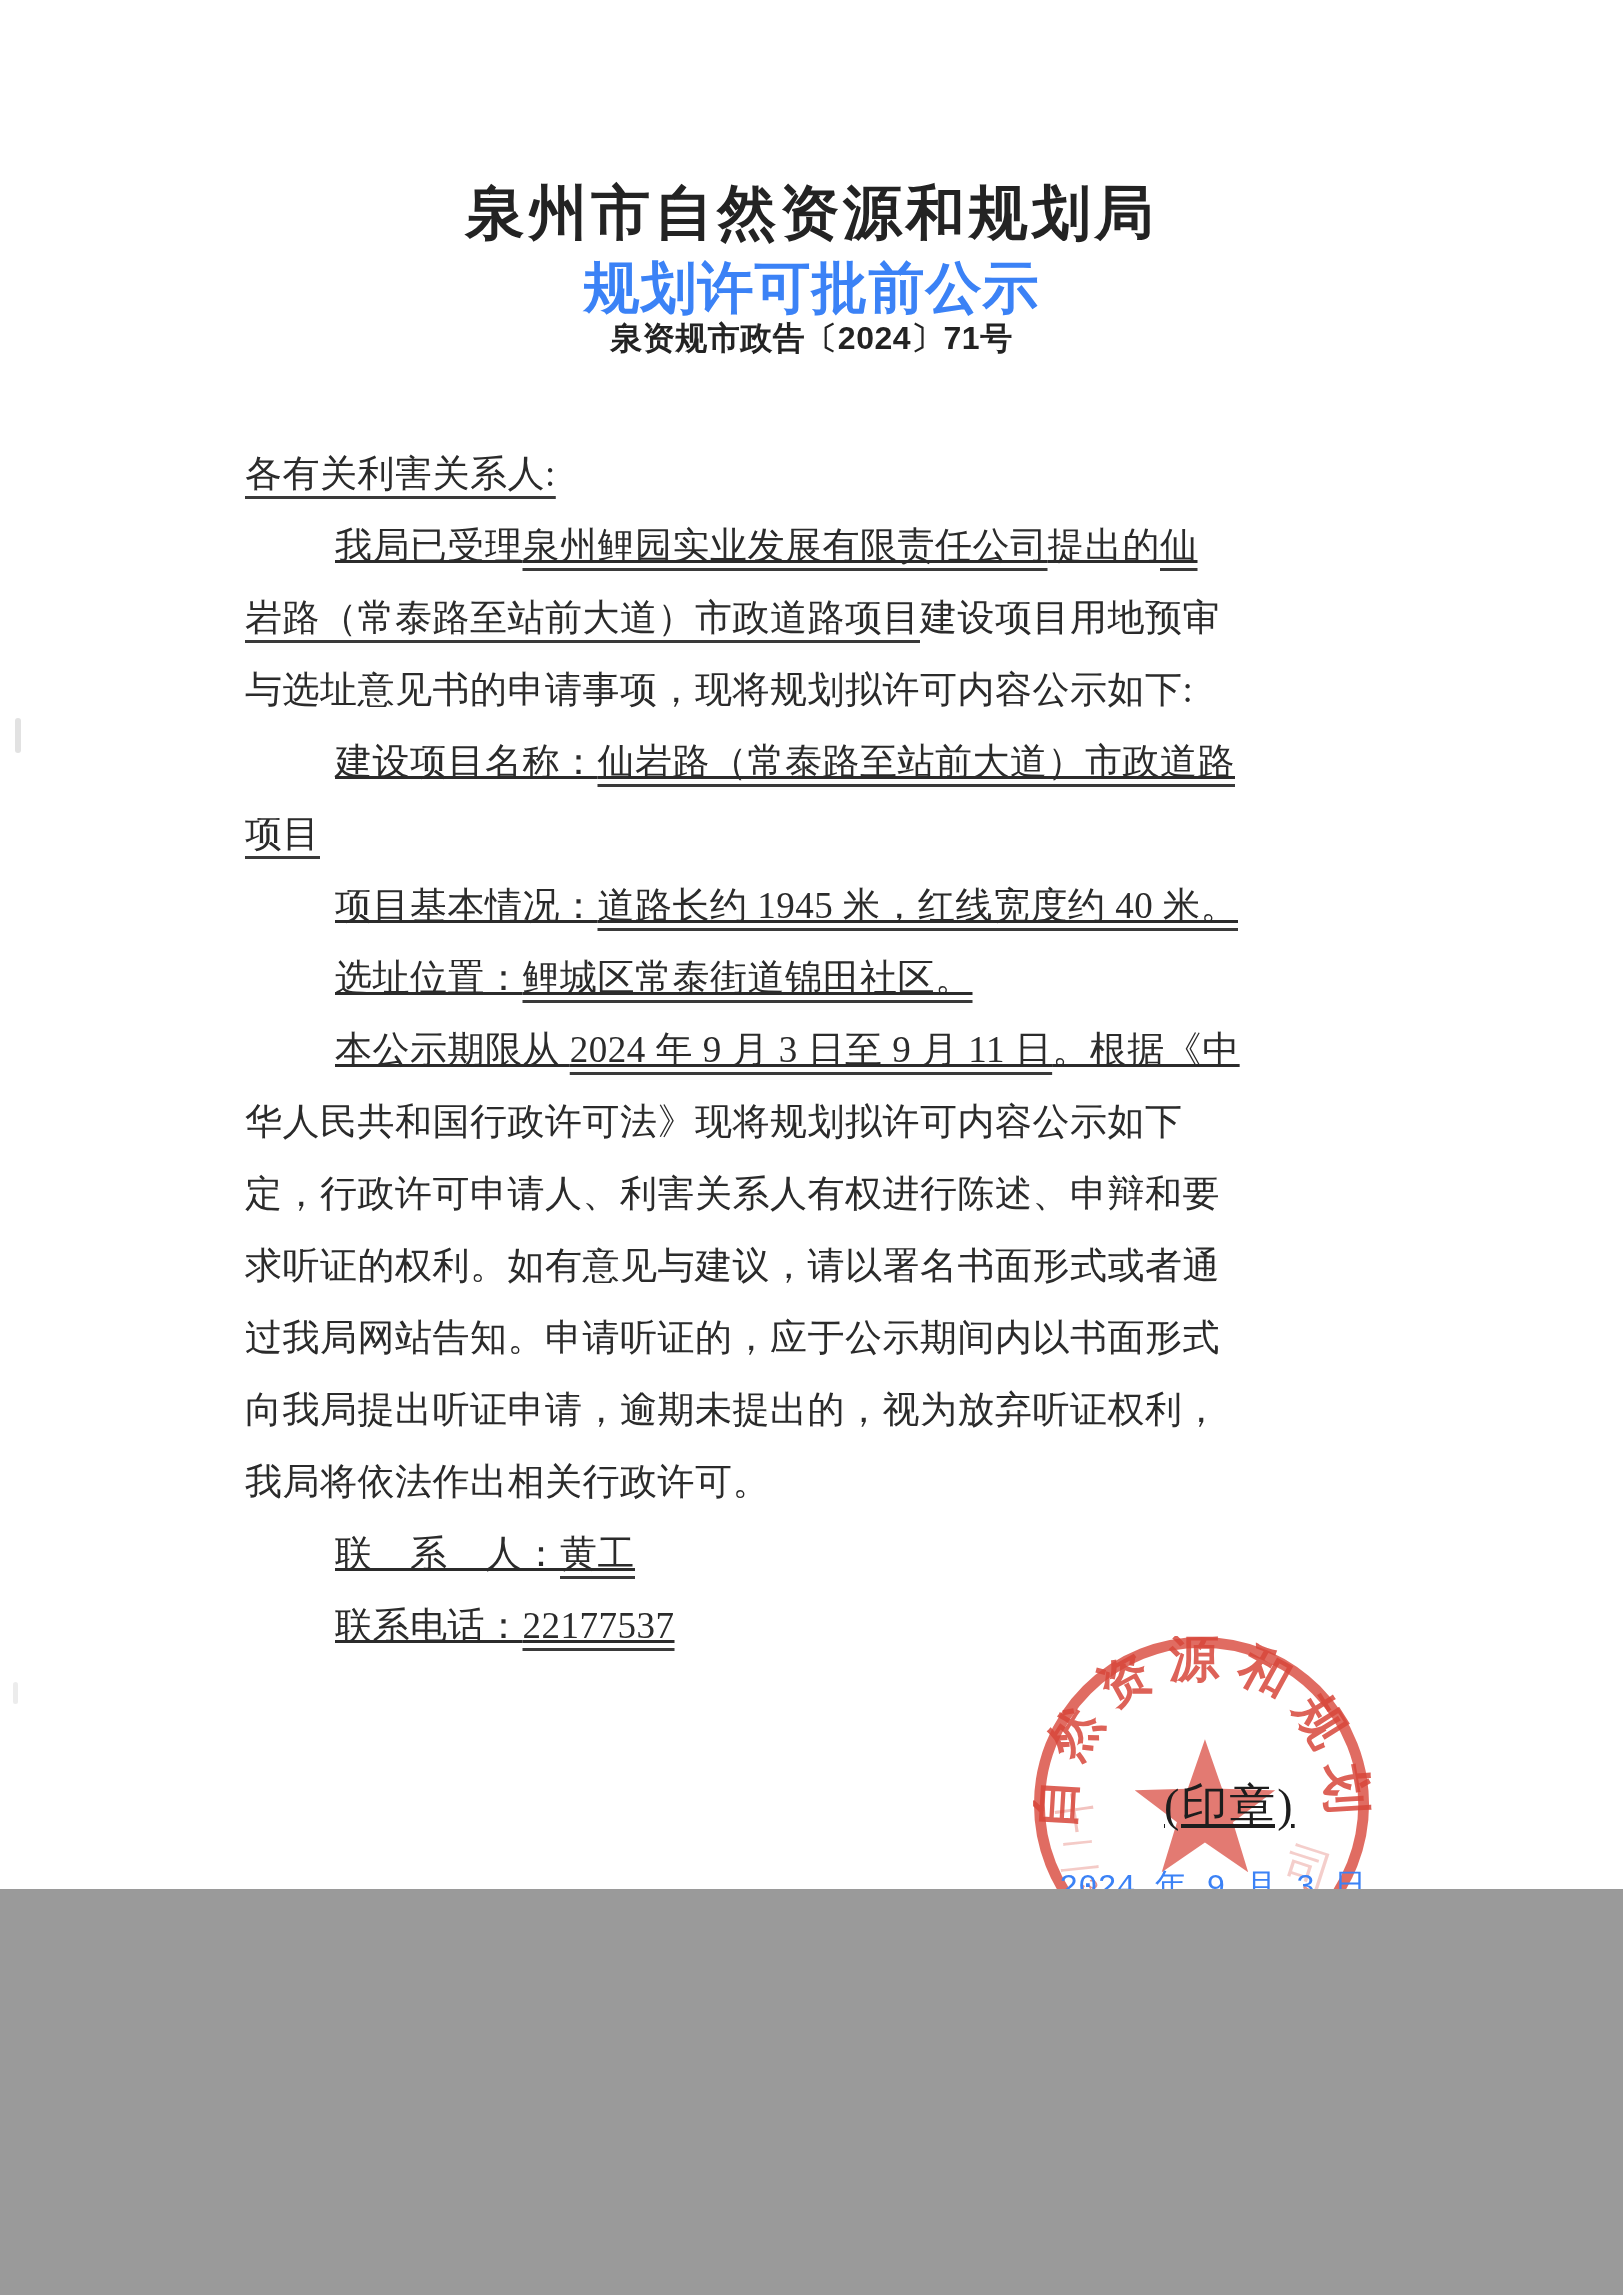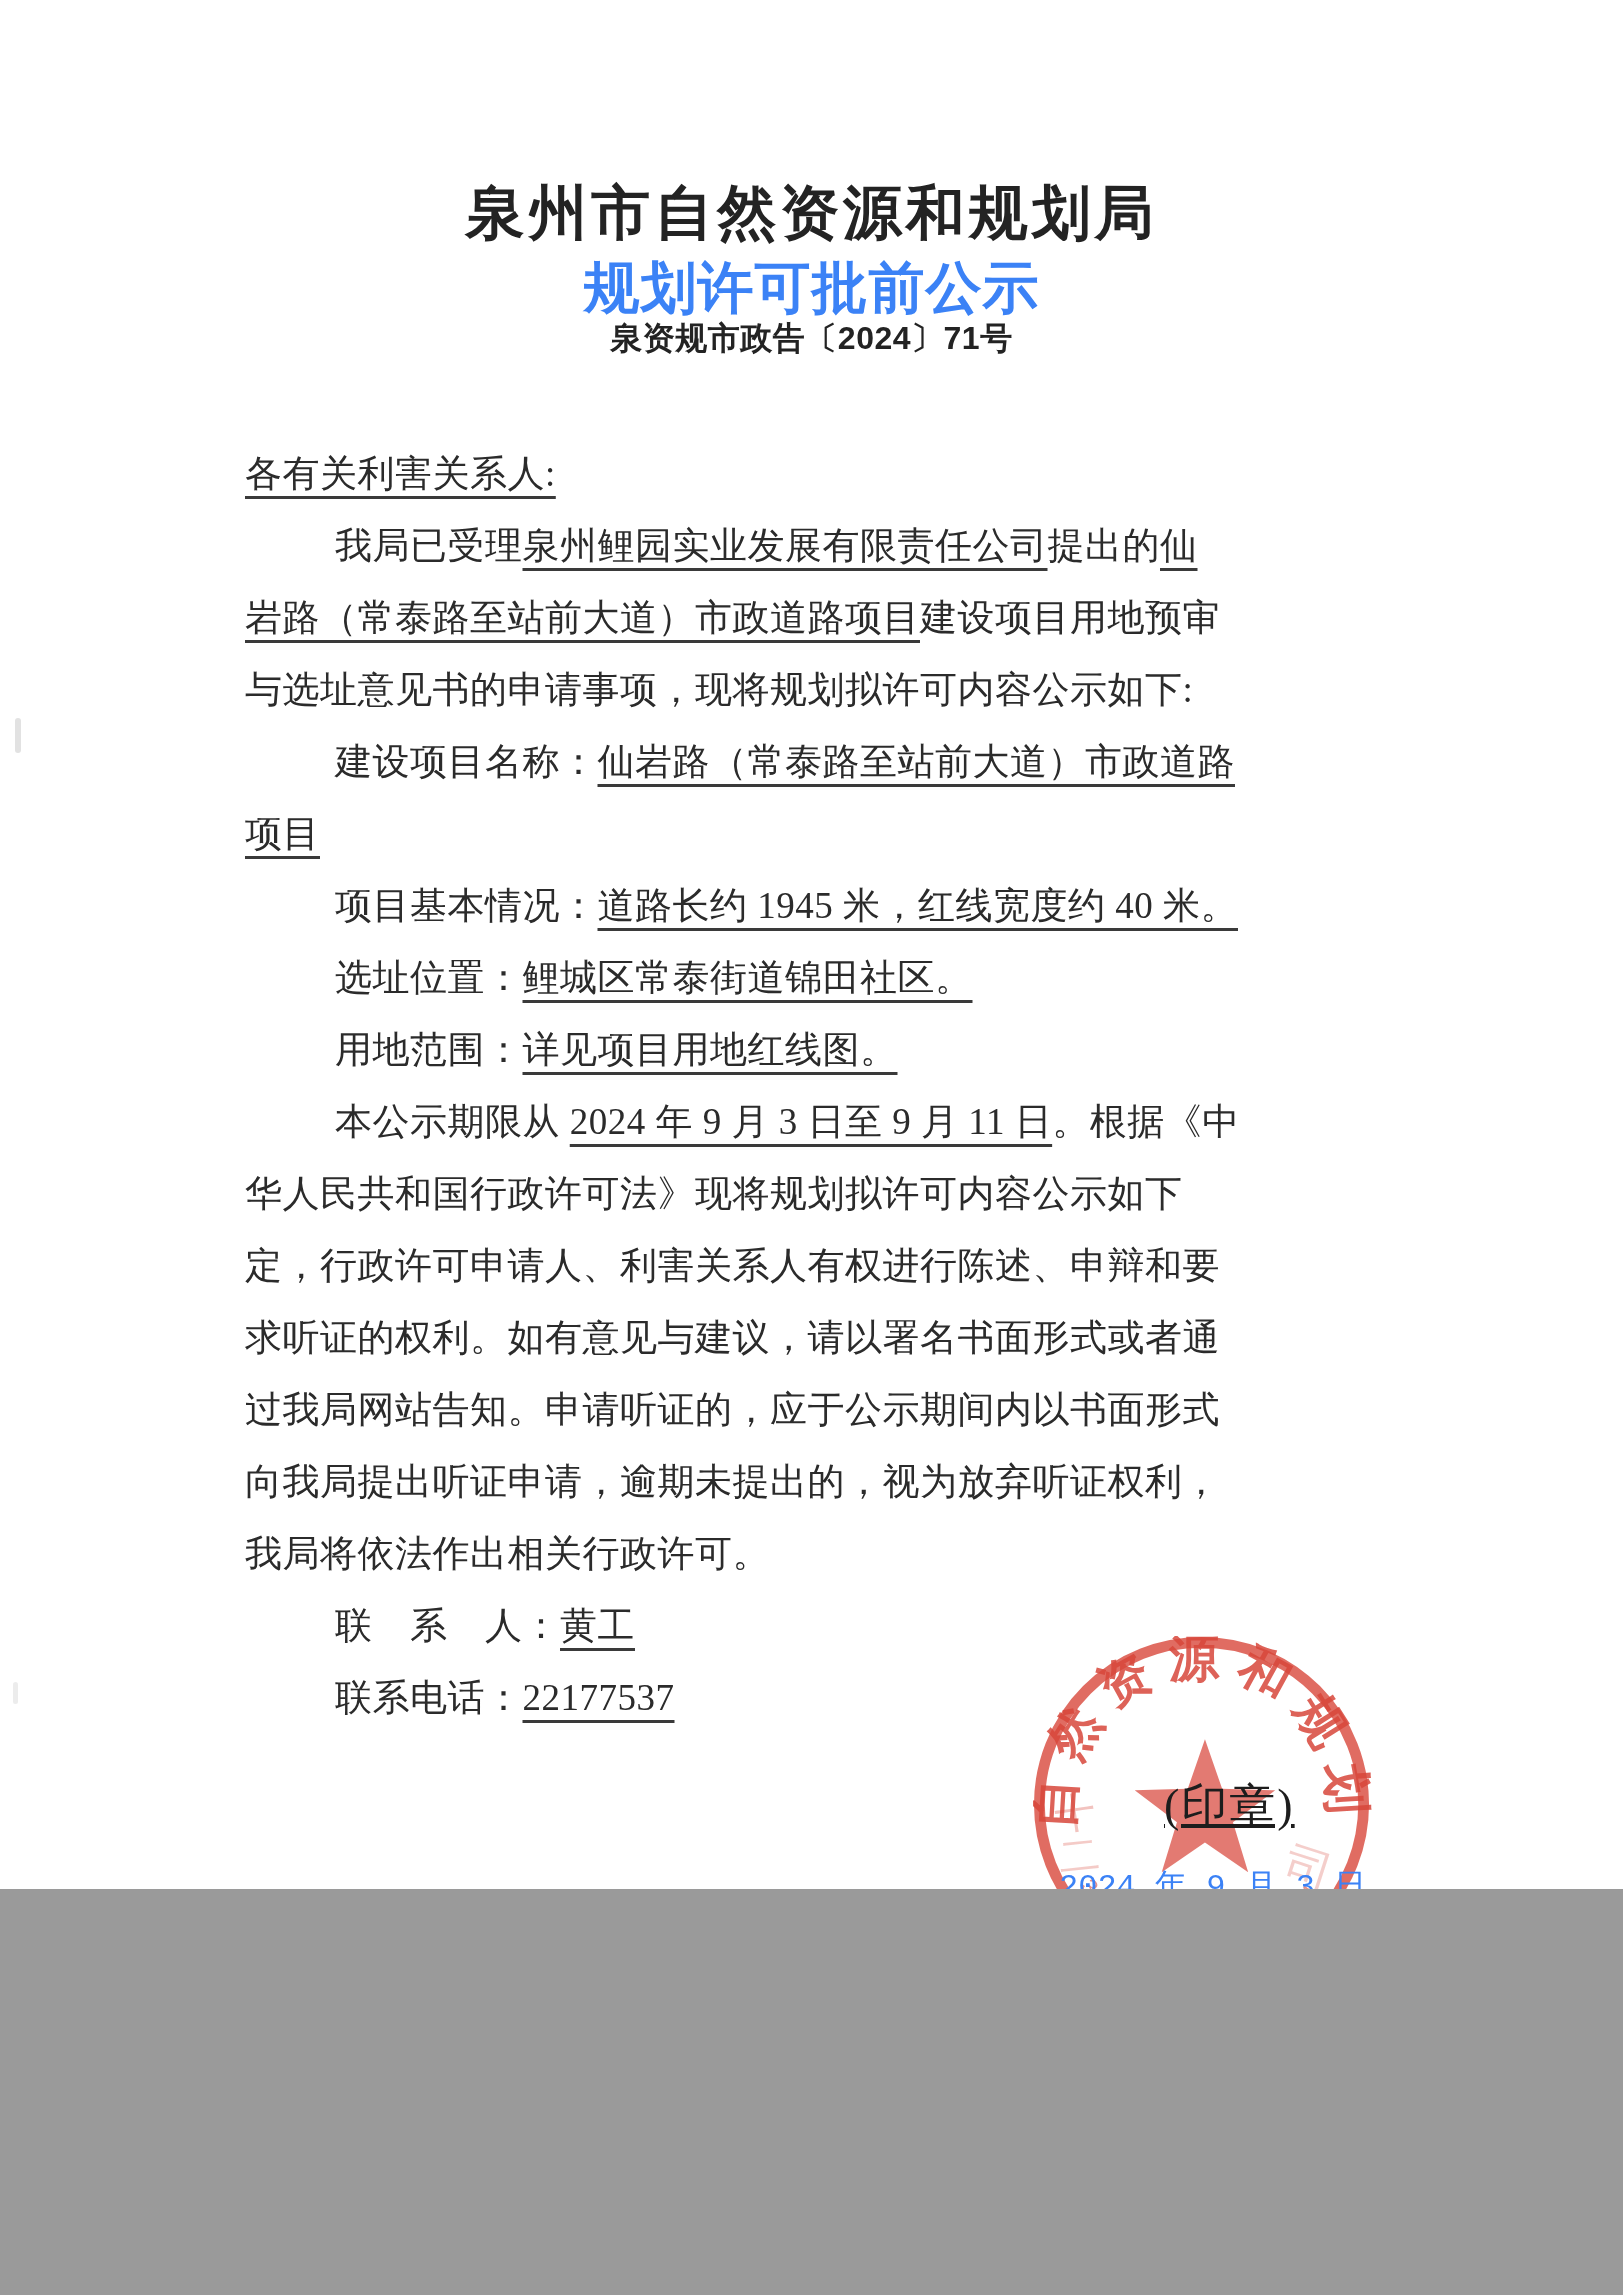--- a/index.html
+++ b/index.html
@@ -43,21 +43,21 @@
   
   .body-text{
     position:absolute;left:245px;top:438px;width:1202px;
   }
   .line{
     height:72px;line-height:72px;
     font-size:37px;
     letter-spacing:0.5px;
     white-space:nowrap;
   }
-  .line.indent{text-indent:90px;}
+  .line.indent{text-indent:90px;text-decoration:underline;}
   .u{
     text-decoration:underline;
     text-decoration-thickness:3.4px;
     text-underline-offset:9.8px;
     text-decoration-color:#3a3a3a;
   }
   
   .stamp{
     position:absolute;left:1033px;top:1636px;width:339px;height:344px;
   }
@@ -89,21 +89,20 @@
 
   <div class="body-text">
       <div class="line"><span class="u">各有关利害关系人:</span></div>
       <div class="line indent"><span>我局已受理</span><span class="u">泉州鲤园实业发展有限责任公司</span><span>提出的</span><span class="u">仙</span></div>
       <div class="line"><span class="u">岩路（常泰路至站前大道）市政道路项目</span><span>建设项目用地预审</span></div>
       <div class="line"><span>与选址意见书的申请事项，现将规划拟许可内容公示如下:</span></div>
       <div class="line indent"><span>建设项目名称：</span><span class="u">仙岩路（常泰路至站前大道）市政道路</span></div>
       <div class="line"><span class="u">项目</span></div>
       <div class="line indent"><span>项目基本情况：</span><span class="u">道路长约 1945 米，红线宽度约 40 米。</span></div>
       <div class="line indent"><span>选址位置：</span><span class="u">鲤城区常泰街道锦田社区。</span></div>
-      <div class="line indent"><span>用地范围：</span><span class="u">详见项目用地红线图。</span></div>
       <div class="line indent"><span>本公示期限从 </span><span class="u">2024 年 9 月 3 日至 9 月 11 日</span><span>。根据《中</span></div>
       <div class="line"><span>华人民共和国行政许可法》现将规划拟许可内容公示如下</span></div>
       <div class="line"><span>定，行政许可申请人、利害关系人有权进行陈述、申辩和要</span></div>
       <div class="line"><span>求听证的权利。如有意见与建议，请以署名书面形式或者通</span></div>
       <div class="line"><span>过我局网站告知。申请听证的，应于公示期间内以书面形式</span></div>
       <div class="line"><span>向我局提出听证申请，逾期未提出的，视为放弃听证权利，</span></div>
       <div class="line"><span>我局将依法作出相关行政许可。</span></div>
       <div class="line indent"><span>联　系　人：</span><span class="u">黄工</span></div>
       <div class="line indent"><span>联系电话：</span><span class="u">22177537</span></div>
     </div>

